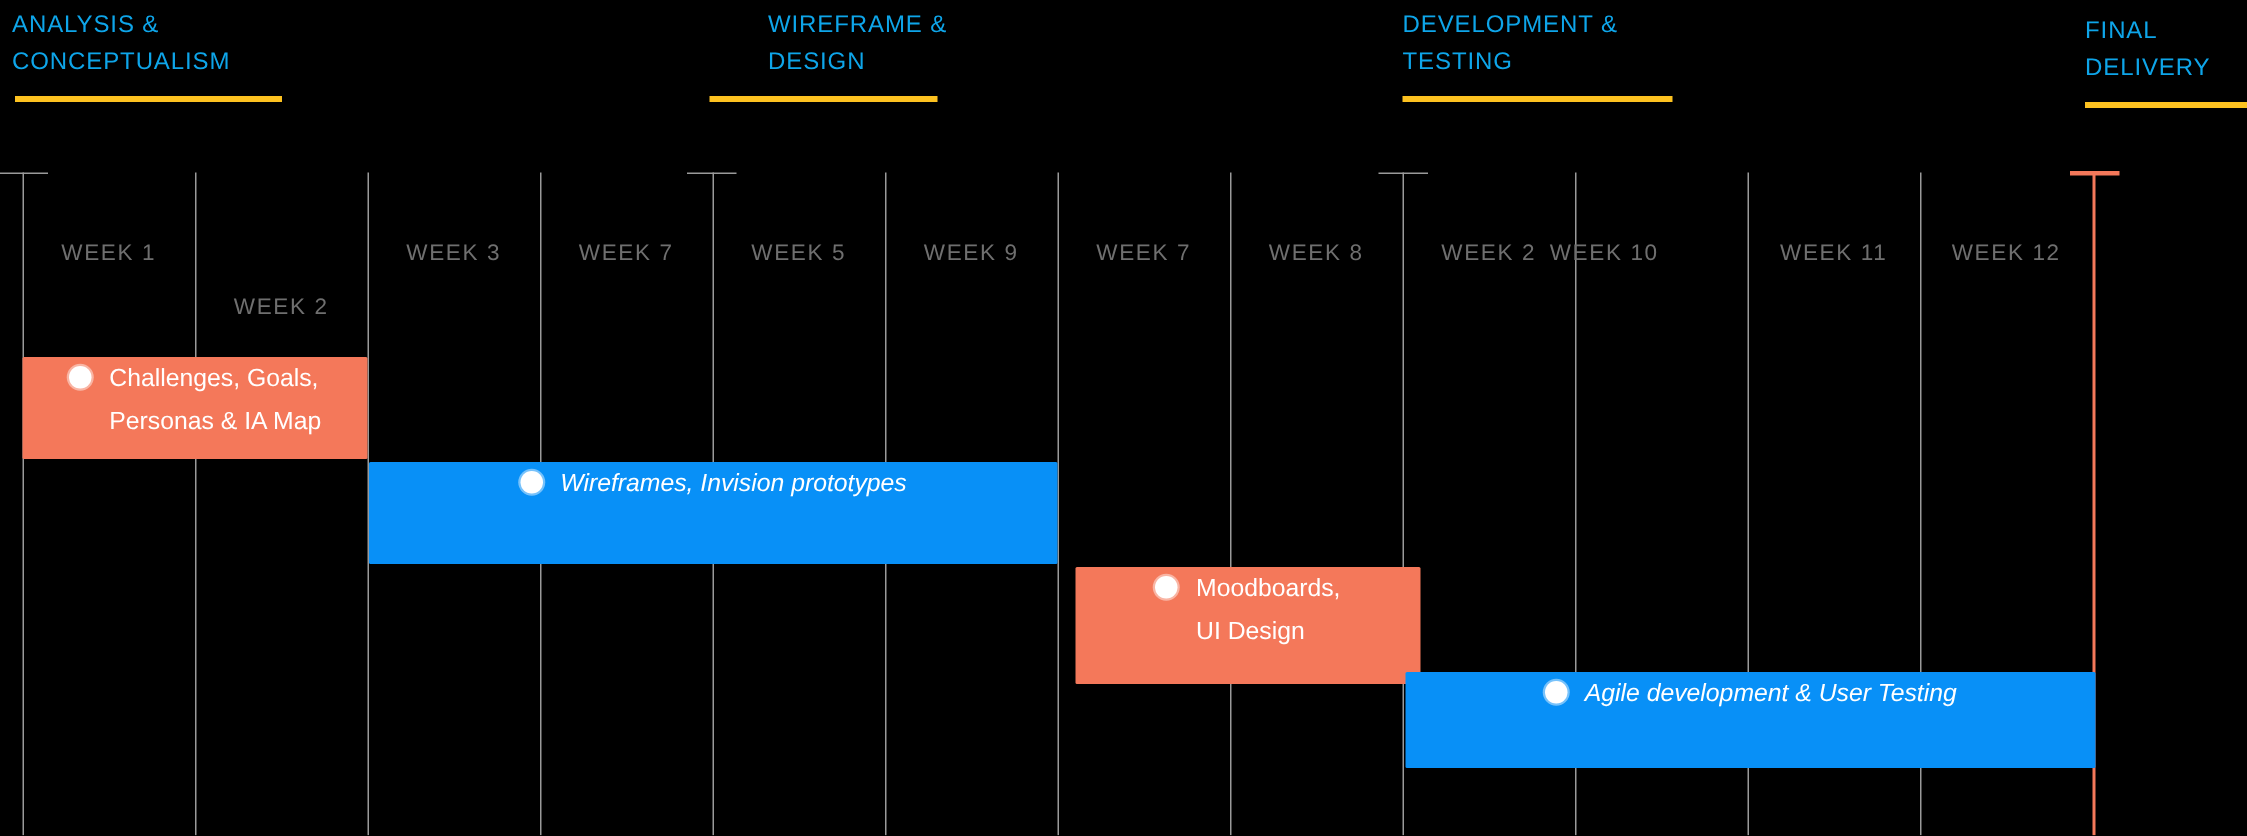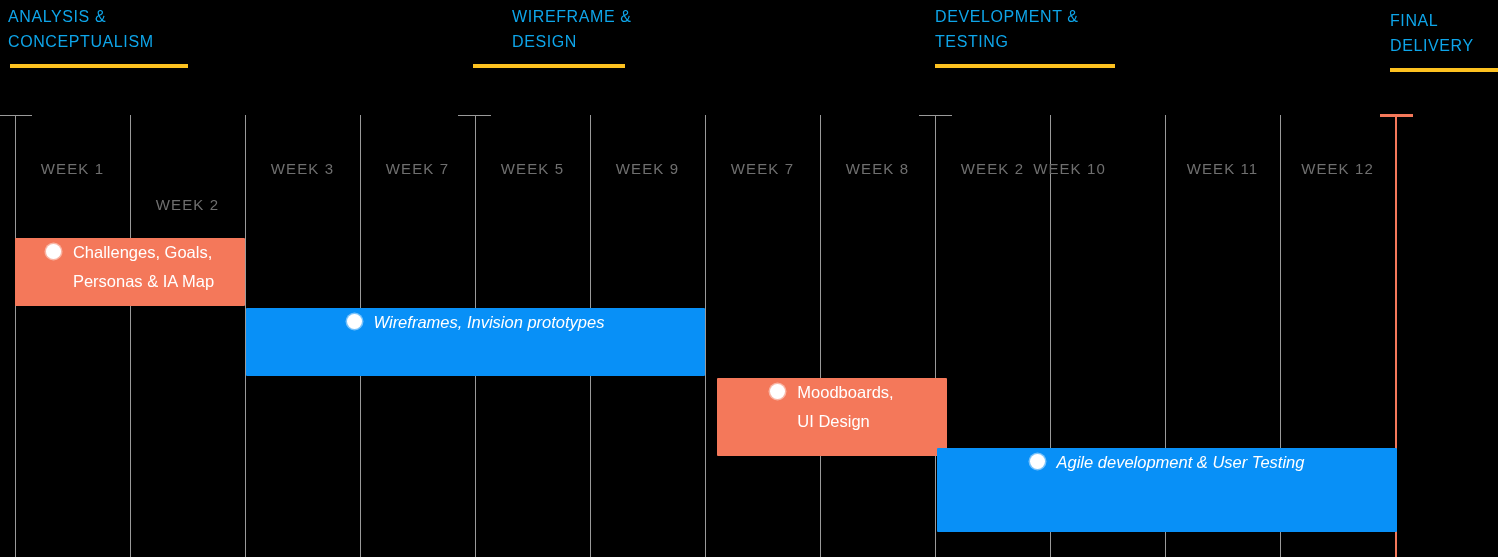--- a/index.html
+++ b/index.html
@@ -178,20 +178,20 @@
   </div>
 
   <div class="bar orange" style="left:705px; top:378px; width:230px; height:78px;margin-left:12px;">
     <div class="bar-inner">
       <span class="bullet-icon"></span>
       <span class="bar-label">Moodboards,
 UI Design</span>
     </div>
   </div>
 
-  <div class="bar blue" style="left:937px; top:448px; width:460px; height:84px;">
+  <div class="bar blue" style="left:937px; top:448px; width:460px; height:64px;">
     <div class="bar-inner">
       <span class="bullet-icon"></span>
       <span class="bar-label">Agile development &amp; User Testing</span>
     </div>
   </div>
 
 </div>
 
 </body></html>

